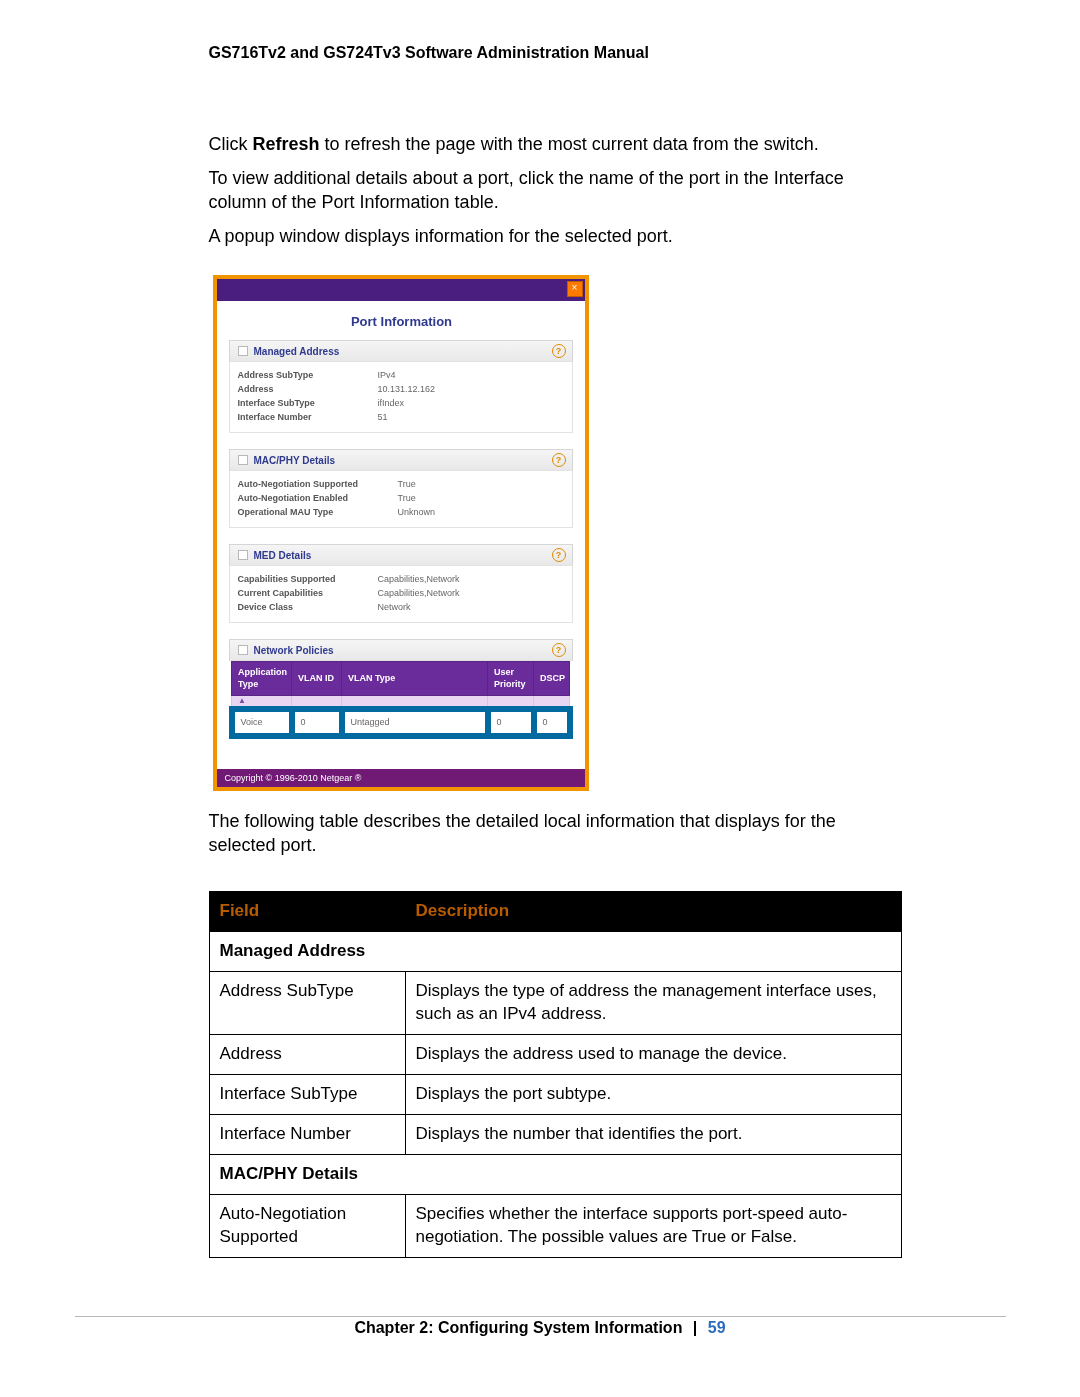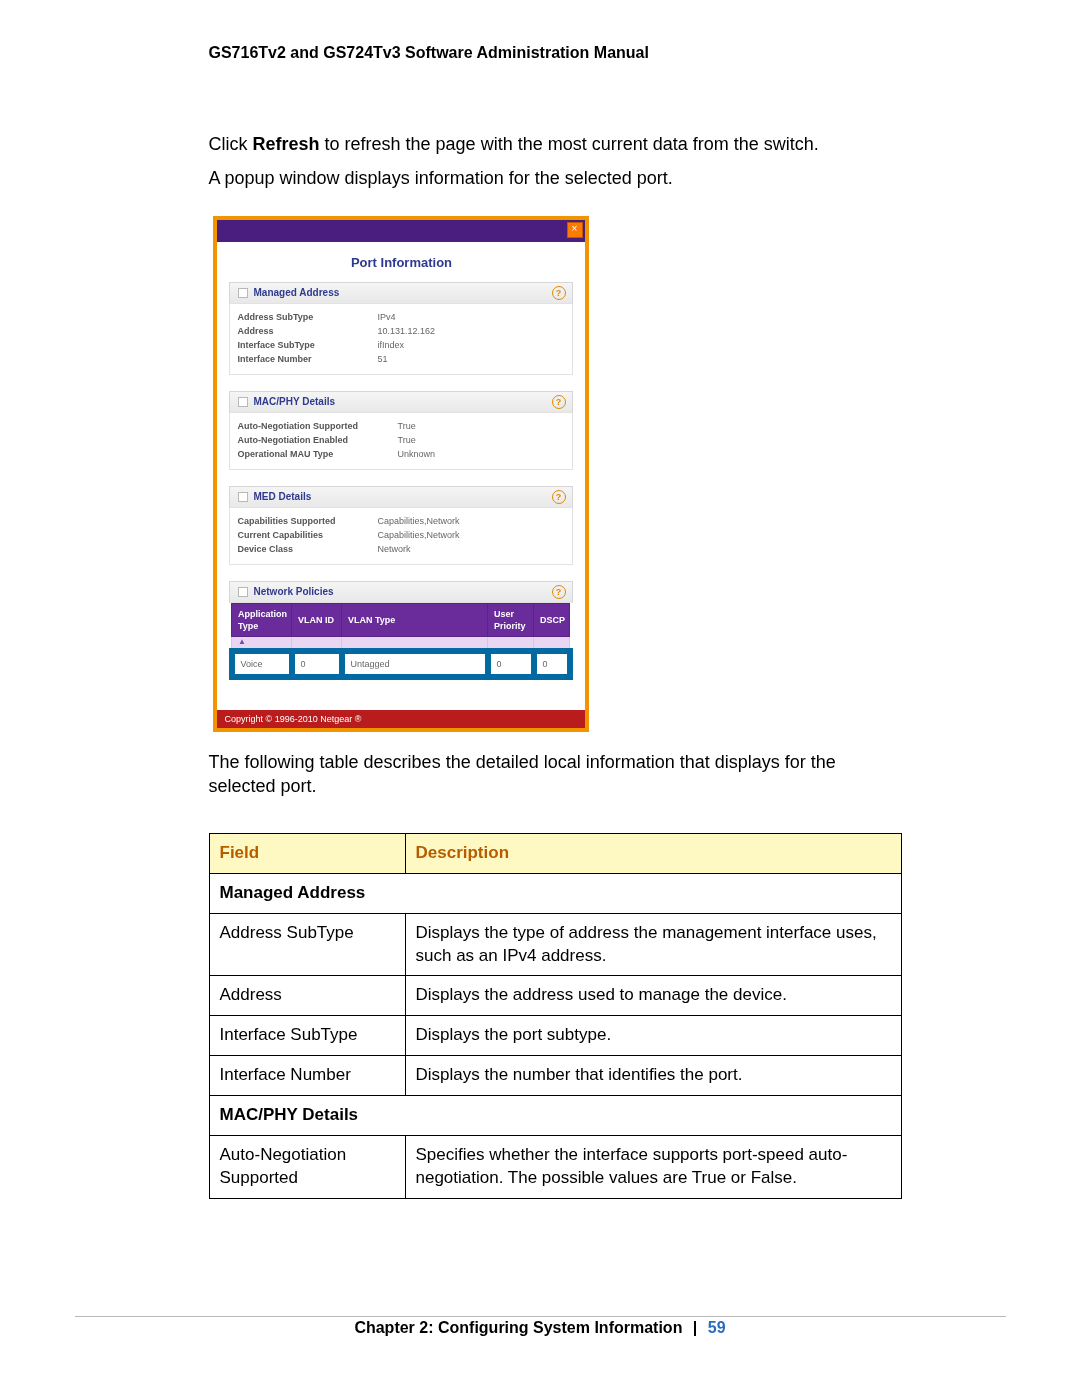--- a/index.html
+++ b/index.html
@@ -100,41 +100,41 @@
     color: #fff;
     font-weight: bold;
     font-size: 9px;
     text-align: left;
     padding: 4px 6px;
     border: 1px solid #5a2486;
   }
   .np-sortrow td { background:#e9d6f2; height:10px; border:1px solid #d6c5e5; font-size:8px; padding:0 6px; color:#7a4ca3;}
   .np-row td { border:6px solid #0369a1; padding:4px 6px; color:#666; }
   .shot-copy {
-    background: #b91c1c;
+    background: #701a75;
     color: #fff;
     font-size: 9px;
     padding: 3px 8px;
   }
 
   
   table.fd {
     width: 100%;
     border-collapse: collapse;
     margin-top: 34px;
     font-size: 17px;
   }
   table.fd th, table.fd td {
     border: 1px solid #000;
     padding: 8px 10px;
     text-align: left;
     vertical-align: top;
   }
   table.fd thead th {
-    background: #fef9c3;
+    background: #000000;
     font-weight: bold;
     color: #b85c00;
   }
   table.fd .section-row td {
     font-weight: bold;
   }
   table.fd col.c1 { width: 196px; }
 
   
   .footer {
@@ -152,20 +152,21 @@
 </head>
 <body>
 
 <div class="page">
 
   <div class="running-head">GS716Tv2 and GS724Tv3 Software Administration Manual</div>
 
   <p class="body-para">
     <span>Click </span><span class="bold">Refresh</span><span> to refresh the page with the most current data from the switch.</span>
   </p>
+  <p class="body-para">To view additional details about a port, click the name of the port in the Interface column of the Port Information table.</p>
   <p class="body-para">A popup window displays information for the selected port.</p>
 
   <div class="shot">
     <div class="shot-top">
       <div class="shot-close">×</div>
     </div>
     <div class="shot-body">
       <div class="shot-title">Port Information</div>
 
       <div class="sec">

